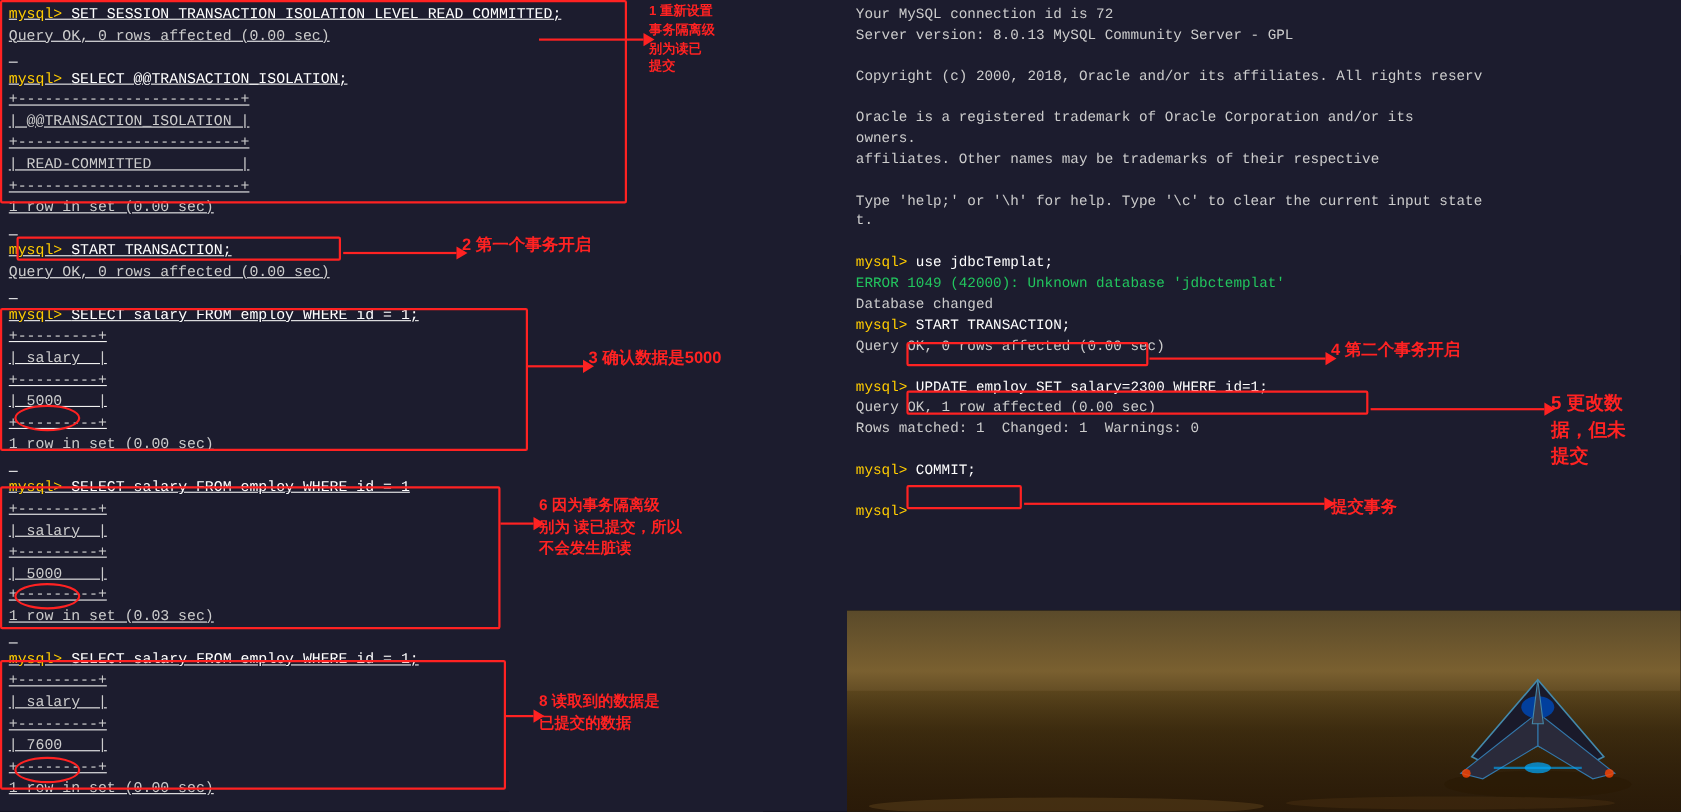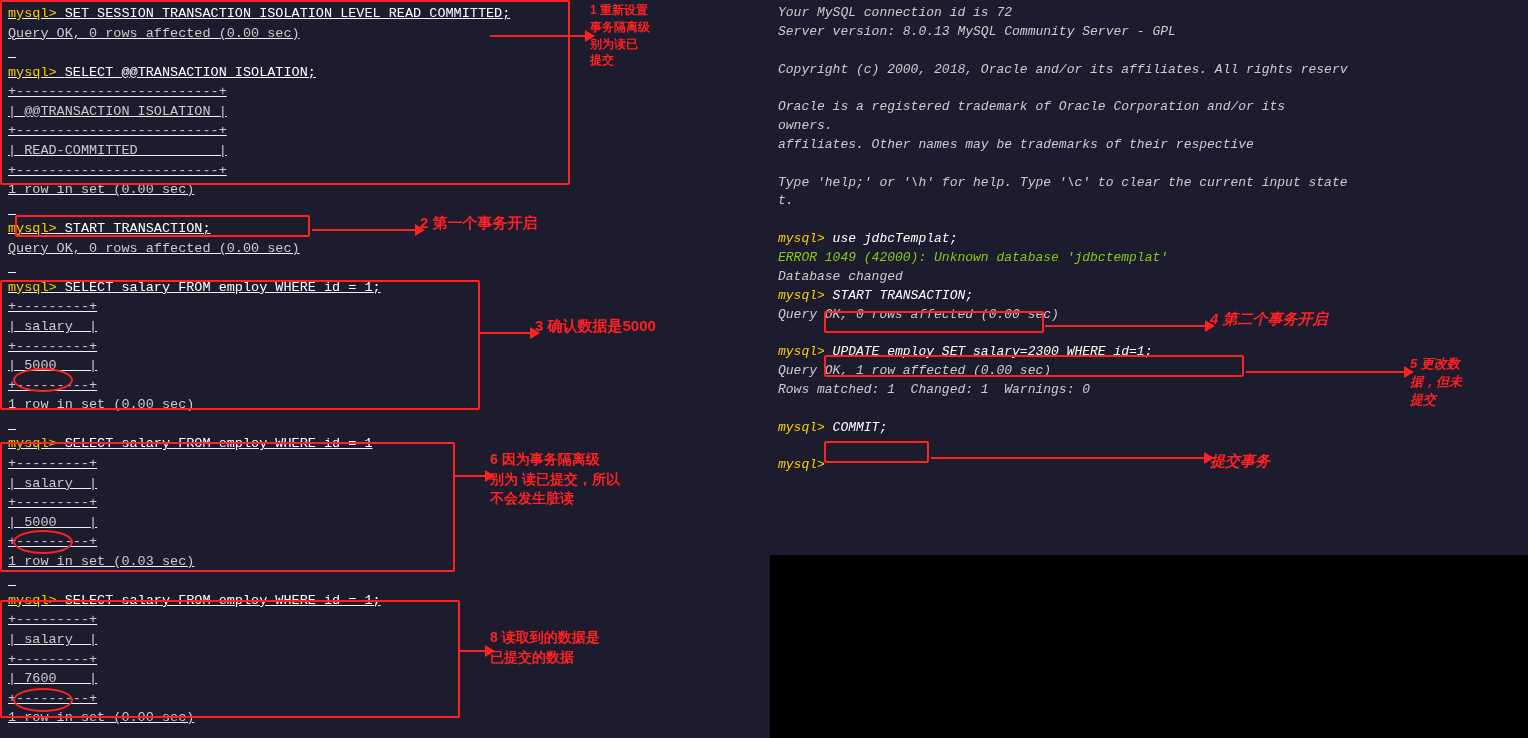--- a/index.html
+++ b/index.html
@@ -68,25 +68,24 @@
       width: 0;
       height: 0;
       border-top: 6px solid transparent;
       border-bottom: 6px solid transparent;
       border-left: 10px solid #ff2222;
     }
 
     
     .right-panel {
       width: 758px;
-      height: 554px;
+      height: 738px;
       display: flex;
       flex-direction: column;
       flex-shrink: 0;
-      font-style: italic;
     }
 
     .terminal-right {
       width: 100%;
       height: 555px;
       background: #1c1c2e;
       color: #e8e8e8;
       font-size: 13px;
       line-height: 1.45;
       padding: 4px 8px;
@@ -122,21 +121,21 @@
       left: 0;
       width: 100%;
       height: 60%;
       background: linear-gradient(180deg, rgba(80,60,20,0.5) 0%, #2a1a08 100%);
     }
 
     
     .mysql-prompt { color: #ffcc00; }
     .sql-text { color: #ffffff; }
     .output-text { color: #cccccc; }
-    .error-text { color: #84cc16; }
+    .error-text { color: #22c55e; }
 
     
     .annot-bubble {
       position: absolute;
       background: transparent;
       color: #ff2222;
       font-family: 'Microsoft YaHei', 'SimHei', 'Arial', sans-serif;
       font-size: 15px;
       font-weight: bold;
       line-height: 1.4;
@@ -283,21 +282,21 @@
     <div class="red-box" style="top:441px; left:54px; width:105px; height:22px;"></div>
 
     <div class="annot-bubble" style="top:308px; left:440px; font-size:15px;">
       4 第二个事务开启
     </div>
     <div class="arrow-right" style="position:absolute; top:320px; left:275px;">
       <div class="arrow-line" style="width:160px;"></div>
       <div class="arrow-head"></div>
     </div>
 
-    <div class="annot-bubble" style="top:355px; left:640px; font-size:13px;">
+    <div class="annot-bubble" style="top:355px; left:640px; font-size:17px;">
       5 更改数<br>据，但未<br>提交
     </div>
     <div class="arrow-right" style="position:absolute; top:366px; left:476px;">
       <div class="arrow-line" style="width:158px;"></div>
       <div class="arrow-head"></div>
     </div>
 
     <div class="annot-bubble" style="top:450px; left:440px; font-size:15px;">
       提交事务
     </div>

